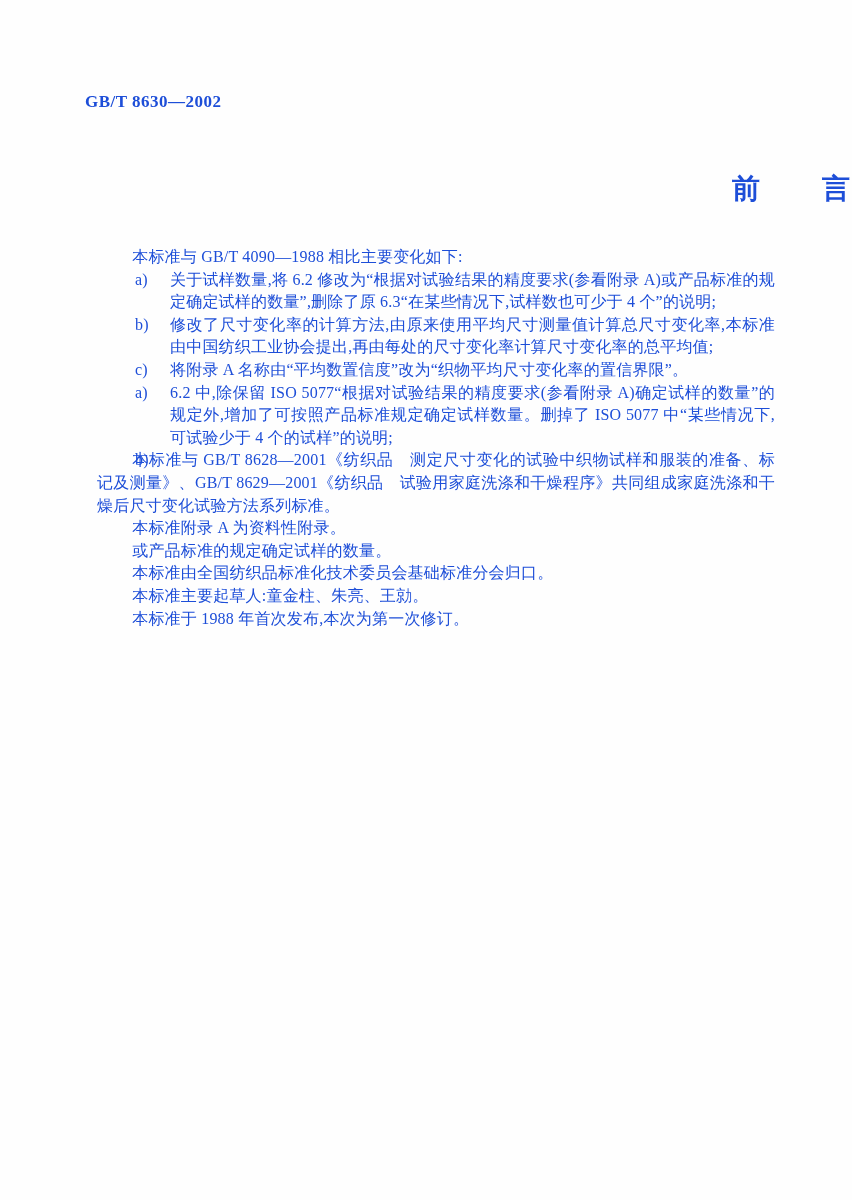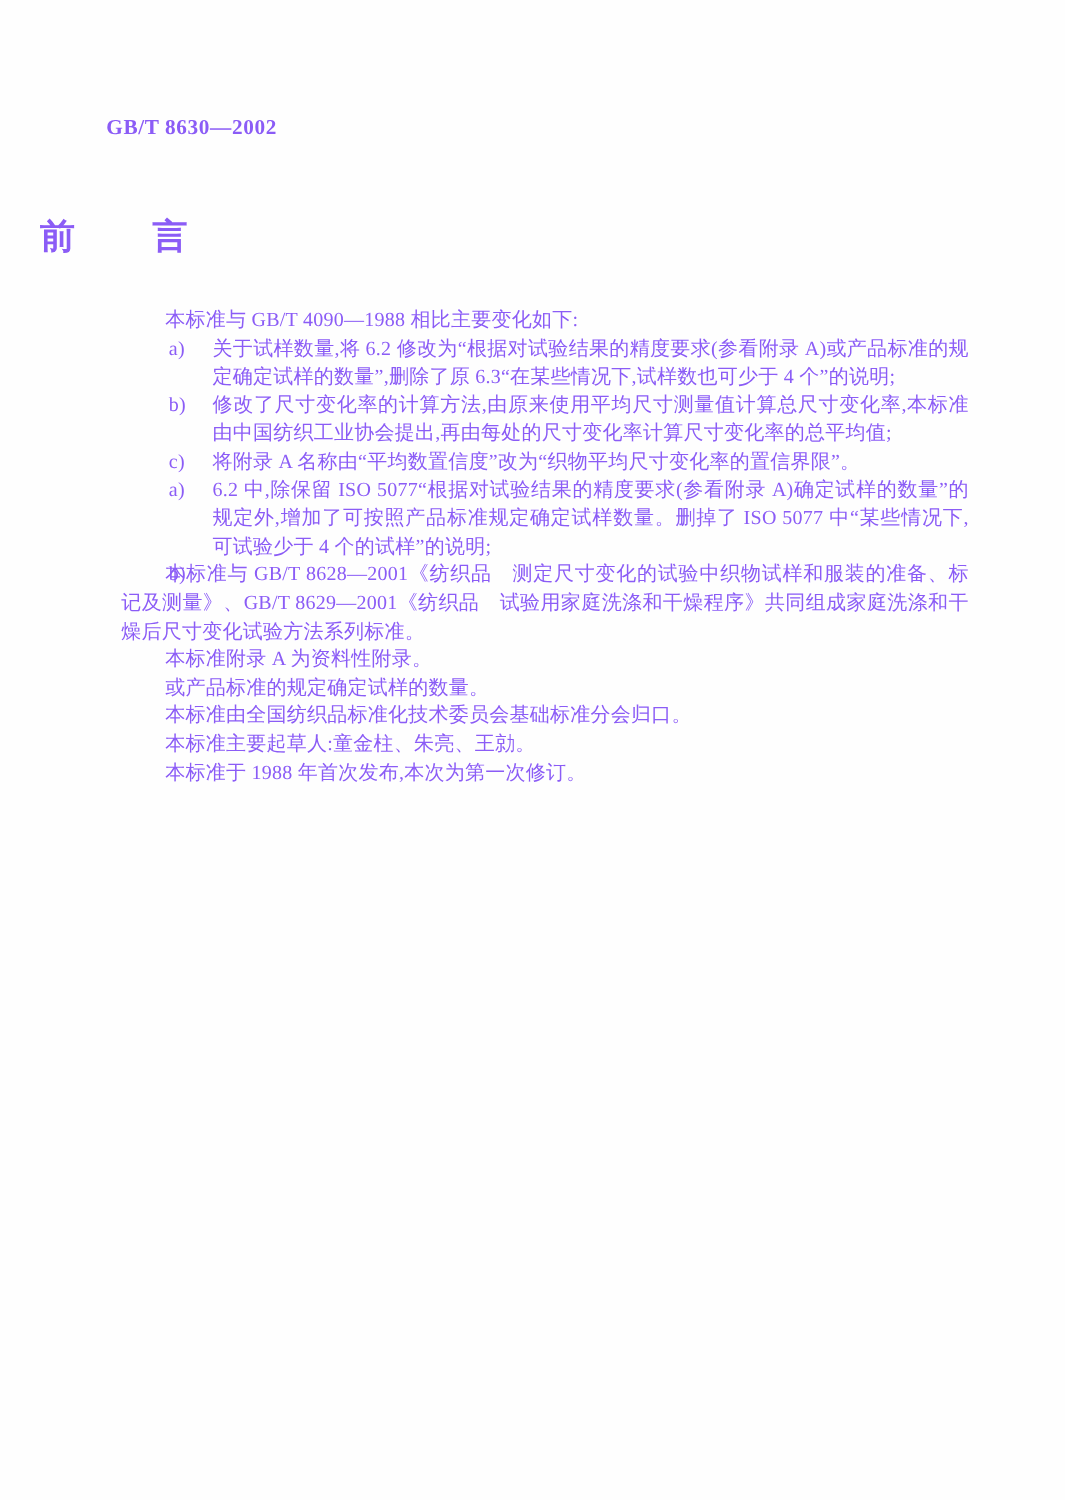--- a/index.html
+++ b/index.html
@@ -5,39 +5,39 @@
   html, body {
     margin: 0;
     padding: 0;
     background: #ffffff;
   }
   .page {
     position: relative;
     width: 852px;
     height: 1200px;
     background: #fefefe;
-    color: #8b5cf6;
+    color: #1d4ed8;
     font-family: "Liberation Serif", "DejaVu Serif", serif;
     overflow: hidden;
   }
   .standard-number {
     position: absolute;
     left: 85px;
     top: 92px;
     font-size: 17px;
     font-weight: bold;
     letter-spacing: 0.5px;
     white-space: nowrap;
   }
   .doc-title {
     position: absolute;
     left: 0;
     right: 0;
     top: 170px;
-    text-align: left;
+    text-align: right;
     font-size: 28px;
     font-weight: bold;
     letter-spacing: 2px;
     margin-left: 32px;
   }
   .body-text {
     position: absolute;
     left: 97px;
     top: 246px;
     width: 678px;

